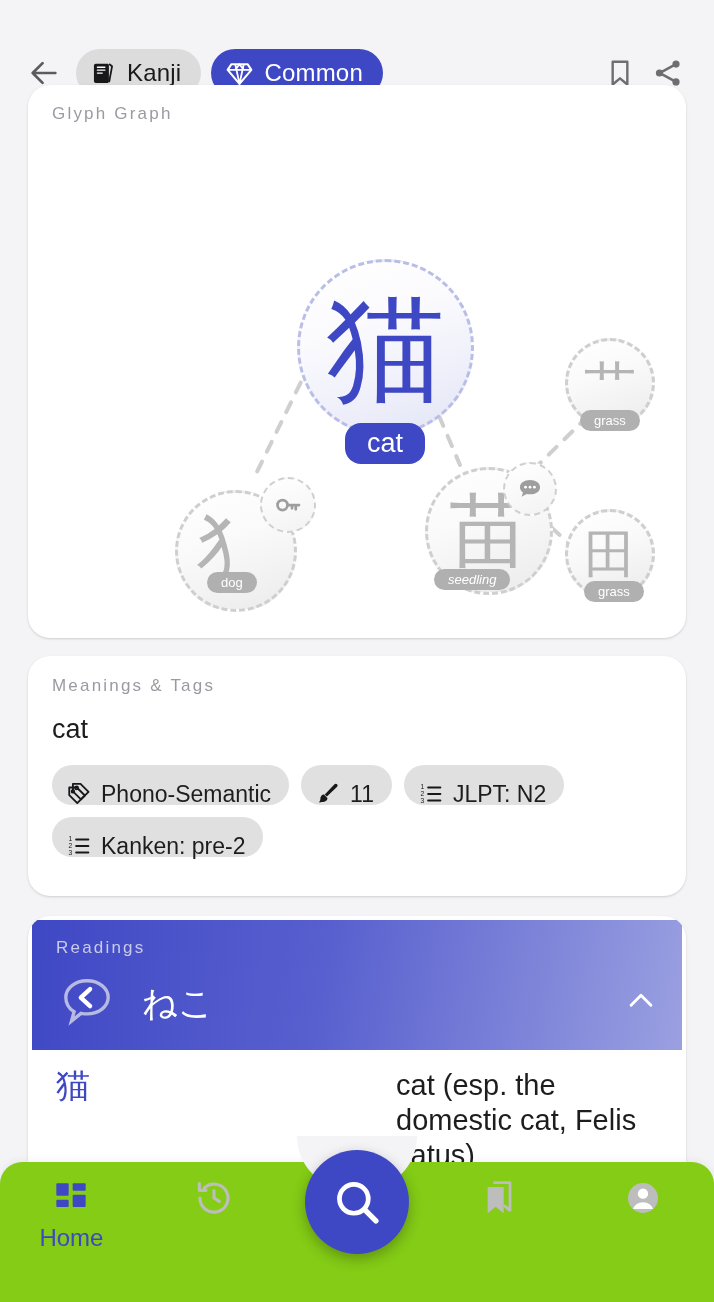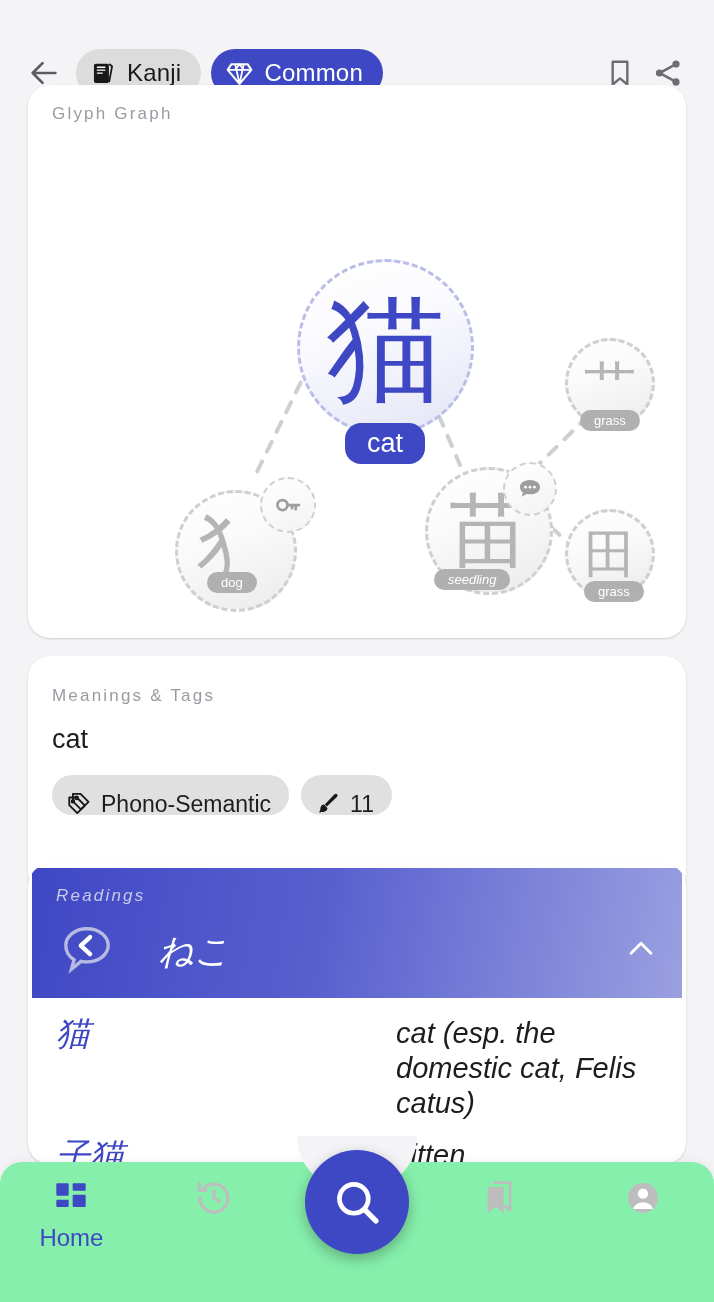--- a/index.html
+++ b/index.html
@@ -102,52 +102,52 @@
   .badge {
     position: absolute;
     border-radius: 50%;
     background: linear-gradient(160deg,#ffffff 0%,#f3f3f3 100%);
     border: 2px dashed #cfcfcf;
     display: flex; align-items: center; justify-content: center;
   }
 
   
   #meanings-card { top: 656px; height: 240px; padding: 20px 24px; }
-  #meanings-card .card-title { display: block; margin-bottom: 18px; margin-top: 10px; }
+  #meanings-card .card-title { display: block; margin-bottom: 18px; }
   .meaning-text { font-size: 27px; color: #1d1d1f; margin-bottom: 20px; }
   .tag-row { display: flex; flex-wrap: wrap; gap: 12px; }
   .tag {
     display: flex; align-items: center; gap: 9px;
     background: #e0e0e0; color: #1d1d1f;
     border-radius: 20px;
     height: 40px;
     padding: 18px 18px 0 14px;
     font-size: 23px;
   }
 
   
   #readings-card {
-    top: 864px; height: 300px;
-    overflow: hidden; padding: 4px; font-style: italic;
+    top: 916px; height: 300px;
+    overflow: hidden; padding: 4px;
   }
   .readings-header {
     position: relative;
     height: 130px;
     background: linear-gradient(100deg,#3f48c4 0%,#5860cf 45%,#9aa0e0 100%);
     padding: 18px 24px 0 24px;
   }
   .readings-header .card-title { color: #c9cbe8; }
   .reading-row-top {
     display: flex; align-items: center;
     margin-top: 14px;
   }
   .reading-kana {
     font-family: "DejaVu Sans", "Liberation Sans", sans-serif;
     color: #ffffff; font-size: 35px;
-    margin-left: 40px;
+    margin-left: 24px;
   }
   .chevron-up { margin-left: auto; }
   .word-list { background: #ffffff; }
   .word-row {
     display: flex;
     padding: 14px 24px 0 24px;
   }
   .word-jp {
     font-family: "DejaVu Sans", "Liberation Sans", sans-serif;
     color: #3f48c4; font-size: 34px;
@@ -155,21 +155,21 @@
   }
   .word-en {
     color: #1d1d1f; font-size: 29px; line-height: 1.2;
     padding-top: 4px;
   }
 
   
   .bottom-nav {
     position: absolute; bottom: 0; left: 0;
     width: 714px; height: 140px;
-    background: #86efac;
+    background: #84cc16;
     border-top-left-radius: 22px; border-top-right-radius: 22px;
     display: flex; align-items: flex-start;
     padding-top: 16px;
     box-shadow: 0 -2px 8px rgba(0,0,0,.05);
   }
   .nav-item {
     flex: 1;
     display: flex; flex-direction: column;
     align-items: center; gap: 6px;
   }
@@ -315,21 +315,47 @@
 
       <div class="tag">
         <svg width="26" height="26" viewBox="0 0 24 24">
           <path d="M20.4 3.0c.7.7.6 1.8-.2 2.6L11.0 14.4 9.0 12.4 17.8 3.2c.8-.8 1.9-.9 2.6-.2z" fill="#18181b"></path>
           <path d="M8.6 12.8l2.6 2.6c.5.5.3 1.6-.6 2.5-1.2 1.2-3.1 1.4-4.2 1.4-1.1 0-1.4.6-2.0.6-.4 0-.6-.3-.4-.7.3-.6.9-1.0.9-2.1 0-1.1.3-2.8 1.4-3.9.9-.9 1.8-1.0 2.3-.4z" fill="#18181b"></path>
         </svg>
         <span>11</span>
       </div>
 
 
-
+      <div class="tag">
+        <svg width="26" height="26" viewBox="0 0 24 24">
+          <g stroke="#18181b" stroke-width="1.9" stroke-linecap="round">
+            <path d="M9.4 6.0h11.2M9.4 12h11.2M9.4 18h11.2"></path>
+          </g>
+          <g fill="#18181b" font-family="Liberation Sans, sans-serif" font-size="6.2">
+            <text x="2.4" y="7.6">1</text>
+            <text x="2.4" y="13.8">2</text>
+            <text x="2.4" y="20.0">3</text>
+          </g>
+        </svg>
+        <span>JLPT: N2</span>
+      </div>
+
+      <div class="tag">
+        <svg width="26" height="26" viewBox="0 0 24 24">
+          <g stroke="#18181b" stroke-width="1.9" stroke-linecap="round">
+            <path d="M9.4 6.0h11.2M9.4 12h11.2M9.4 18h11.2"></path>
+          </g>
+          <g fill="#18181b" font-family="Liberation Sans, sans-serif" font-size="6.2">
+            <text x="2.4" y="7.6">1</text>
+            <text x="2.4" y="13.8">2</text>
+            <text x="2.4" y="20.0">3</text>
+          </g>
+        </svg>
+        <span>Kanken: pre-2</span>
+      </div>
 
     </div>
   </div>
 
   <div class="card" id="readings-card">
 
     <div class="readings-header">
       <span class="card-title">Readings</span>
 
       <div class="reading-row-top">

